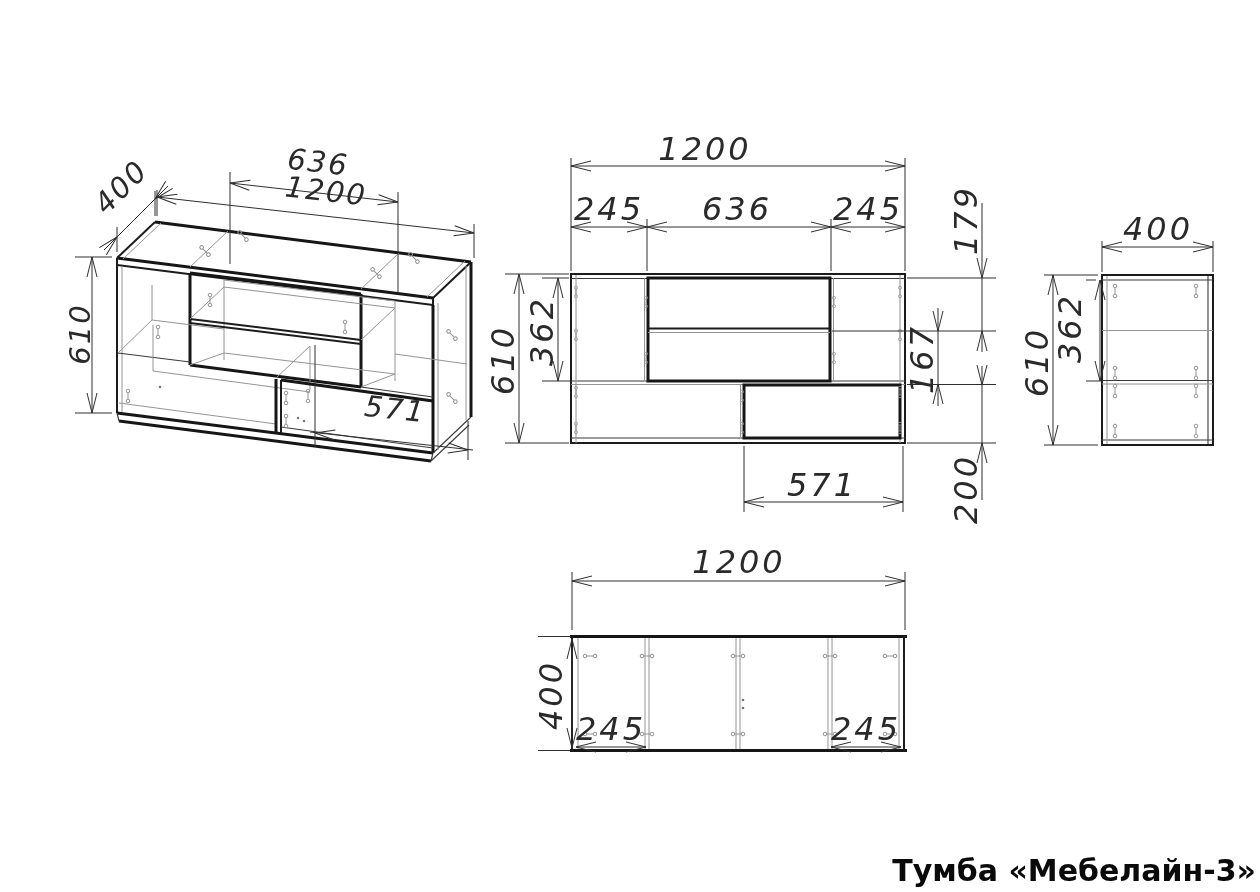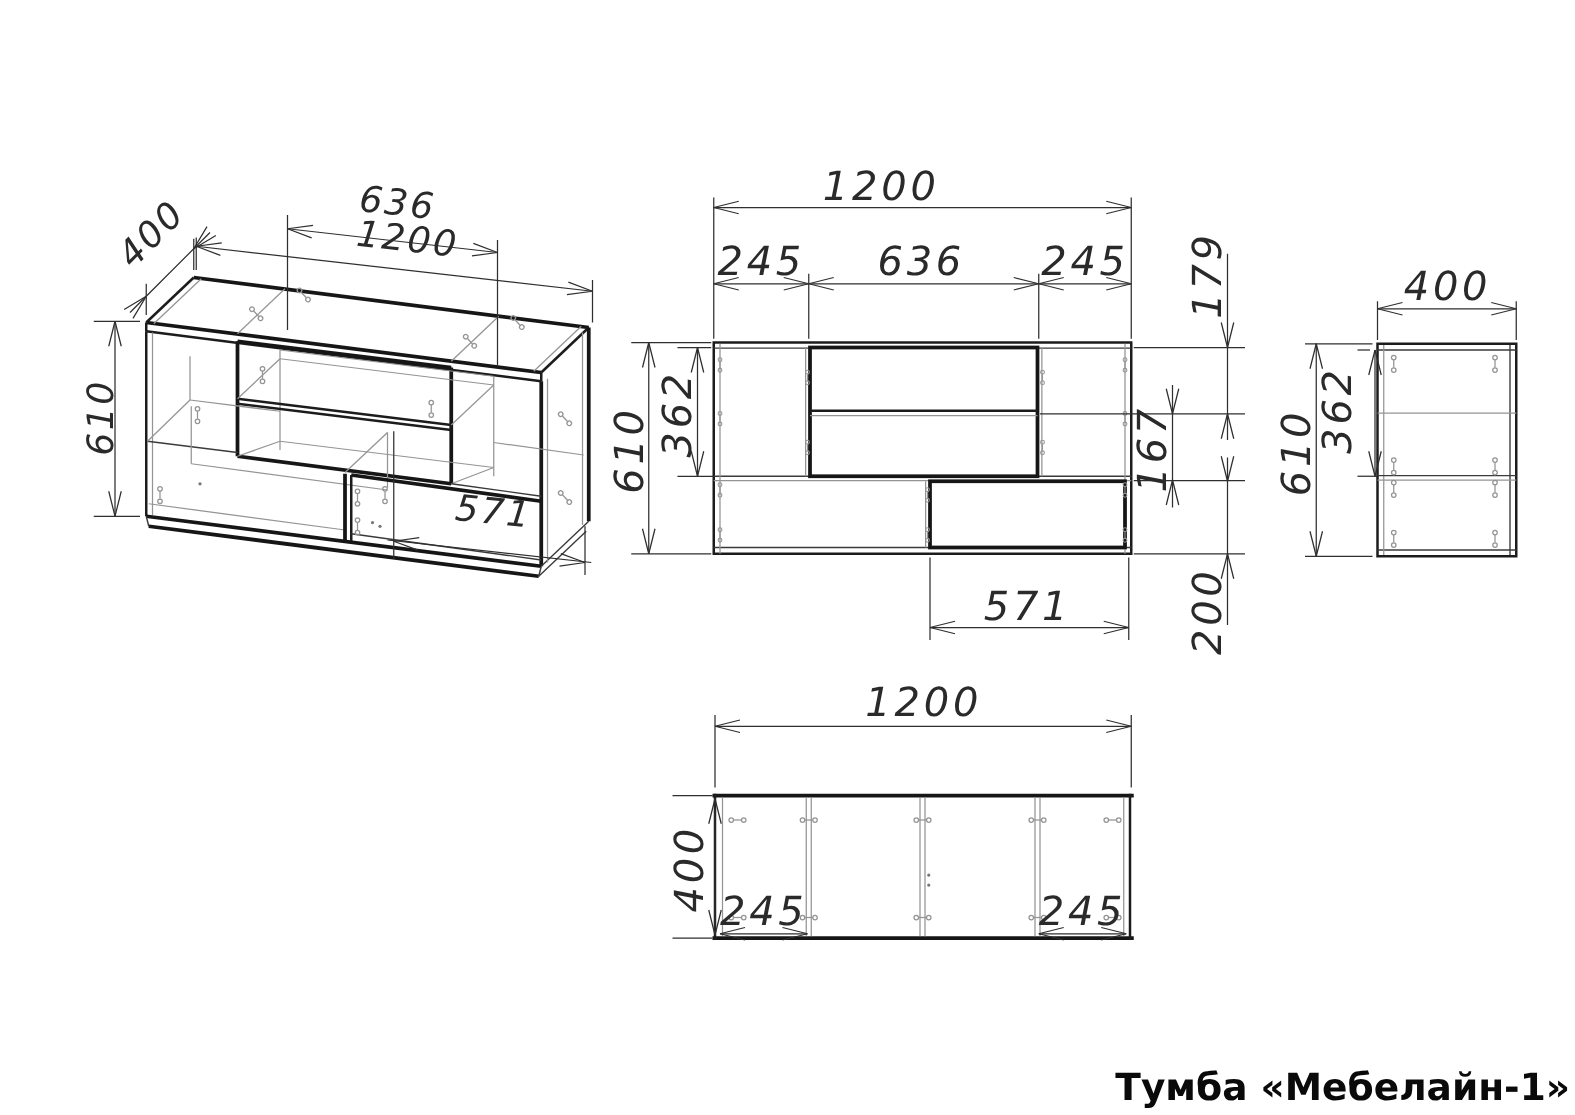--- a/index.html
+++ b/index.html
@@ -371,14 +371,14 @@
     </g>
     <g>
       <line class="d1" x1="831" y1="747" x2="901" y2="747"></line>
       <use href="#ah" class="d1" transform="translate(831,747) rotate(180)"></use>
       <use href="#ah" class="d1" transform="translate(901,747)"></use>
       <text class="dim" x="866" y="740">245</text>
     </g>
   </g>
 </svg>
 
-<div class="title">Тумба «Мебелайн-1»</div>
+<div class="title">Тумба «Мебелайн-3»</div>
 </div>
 
 </body></html>

